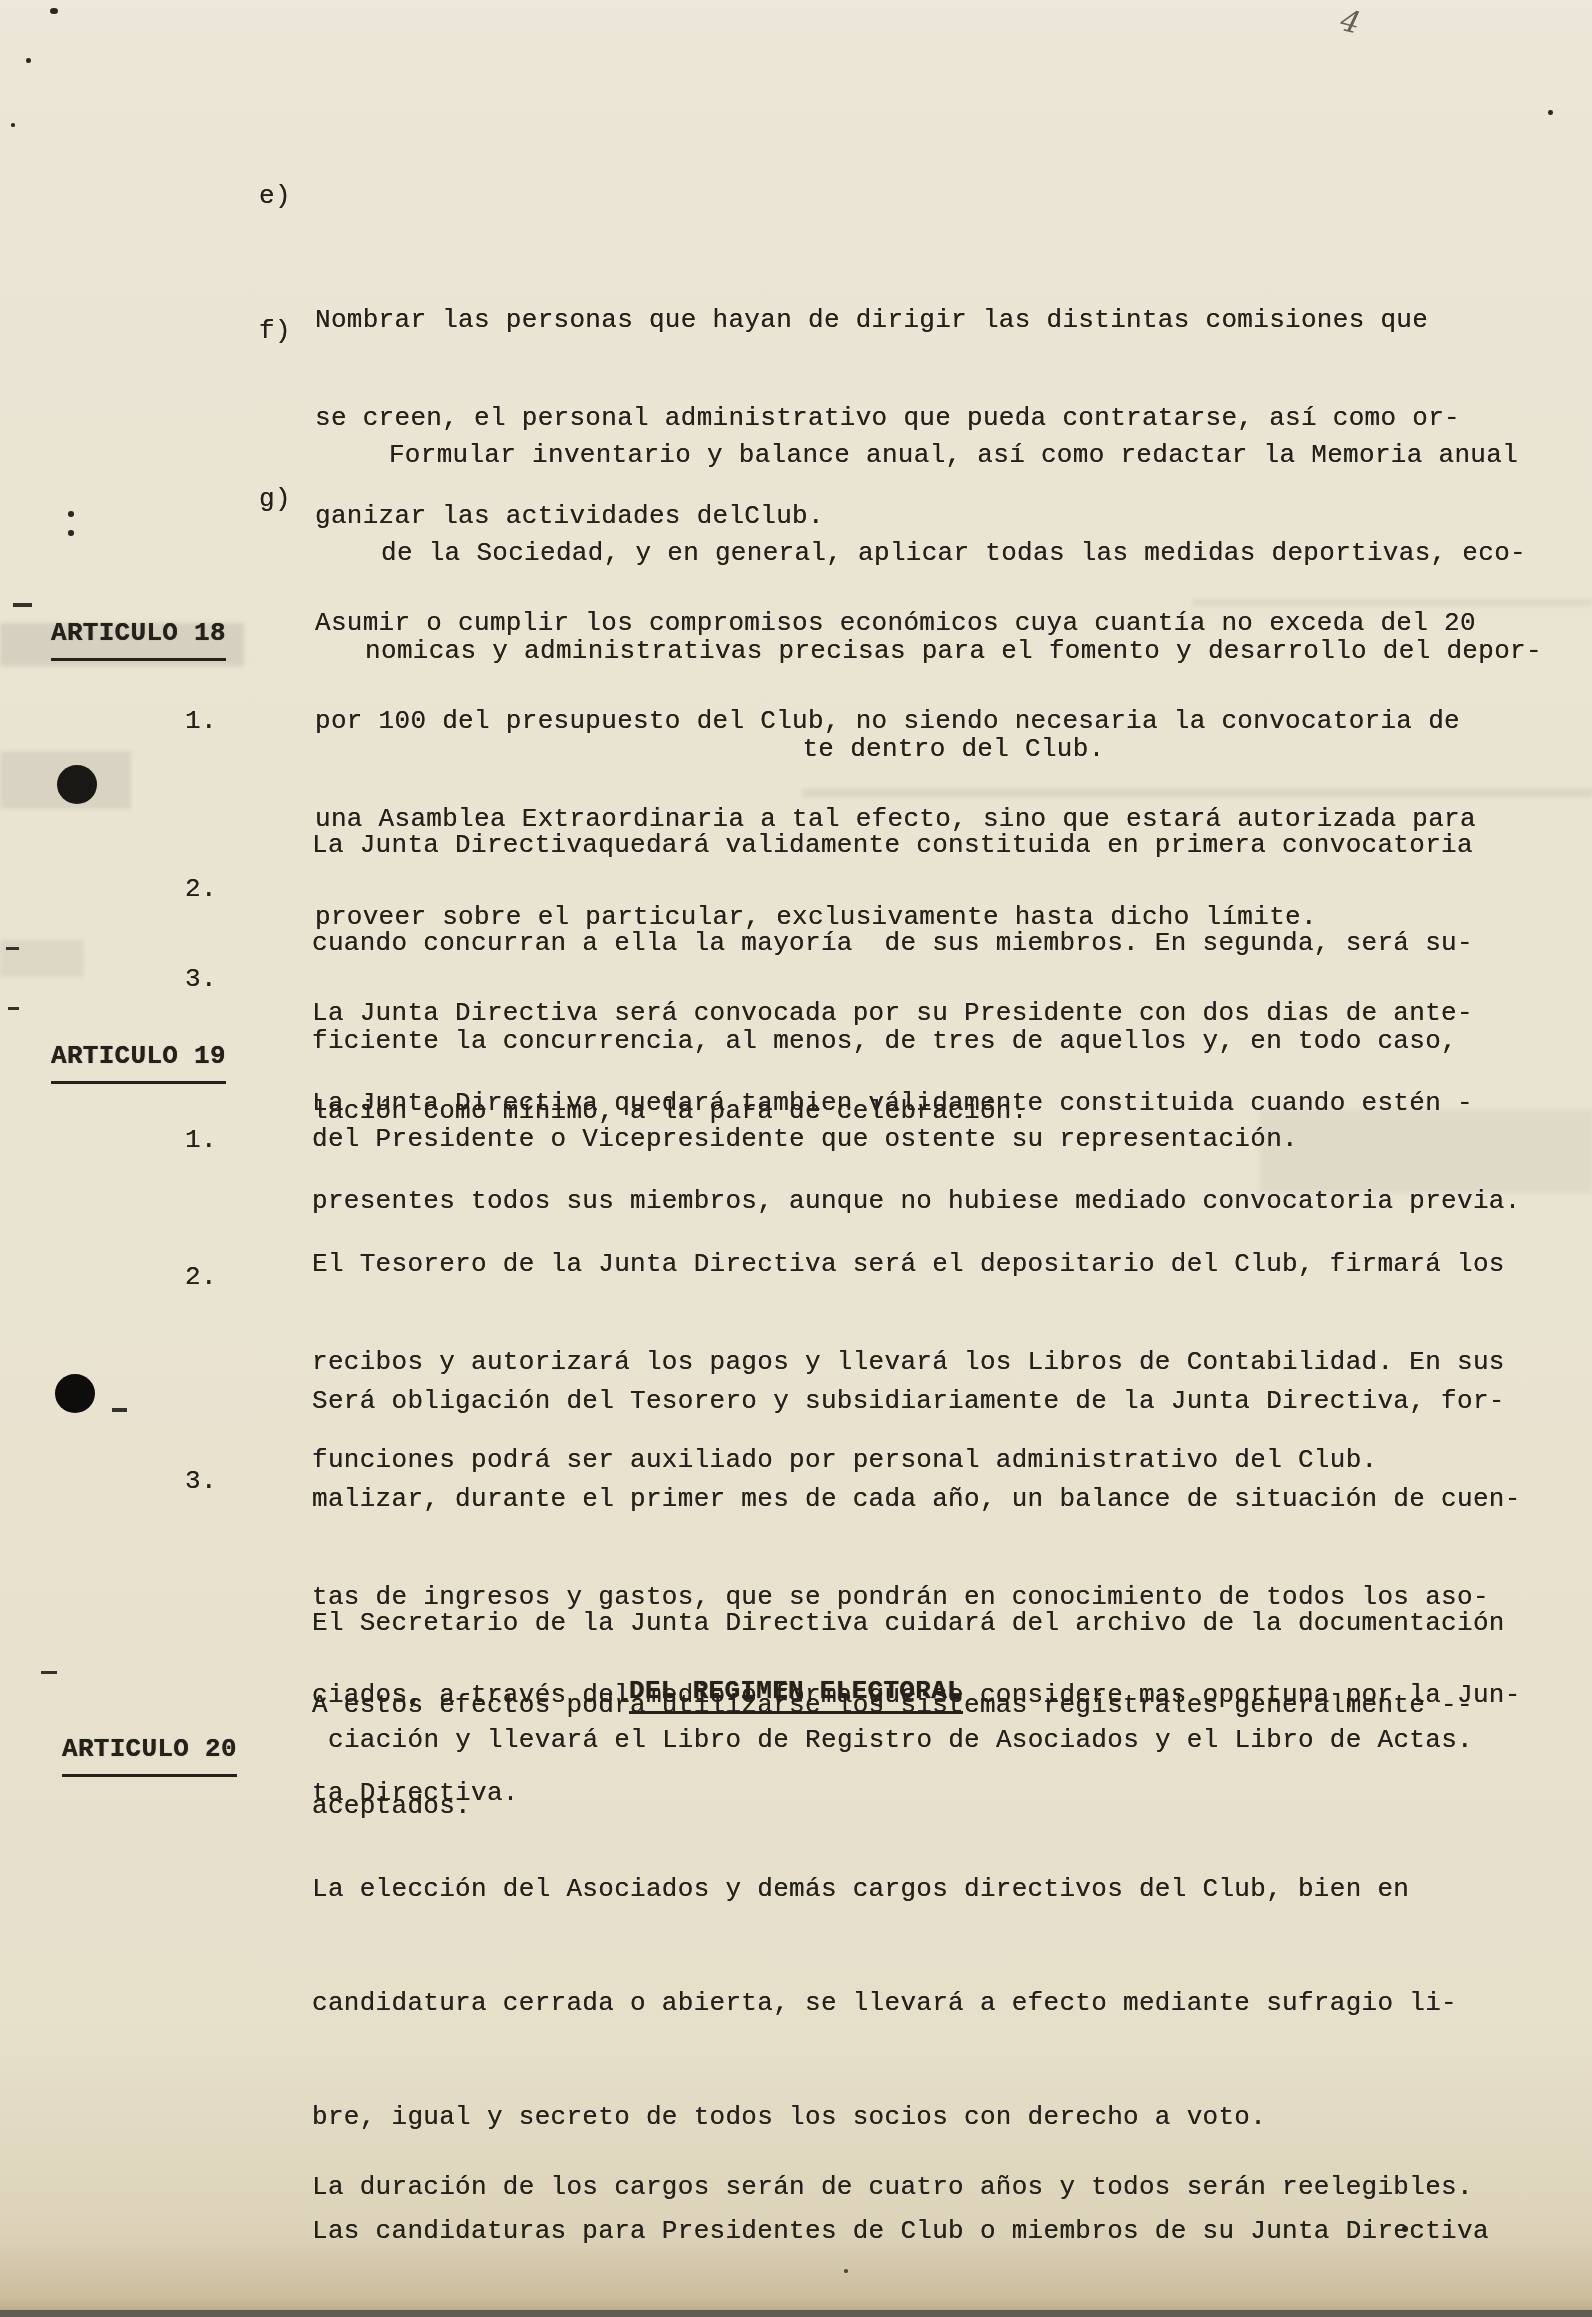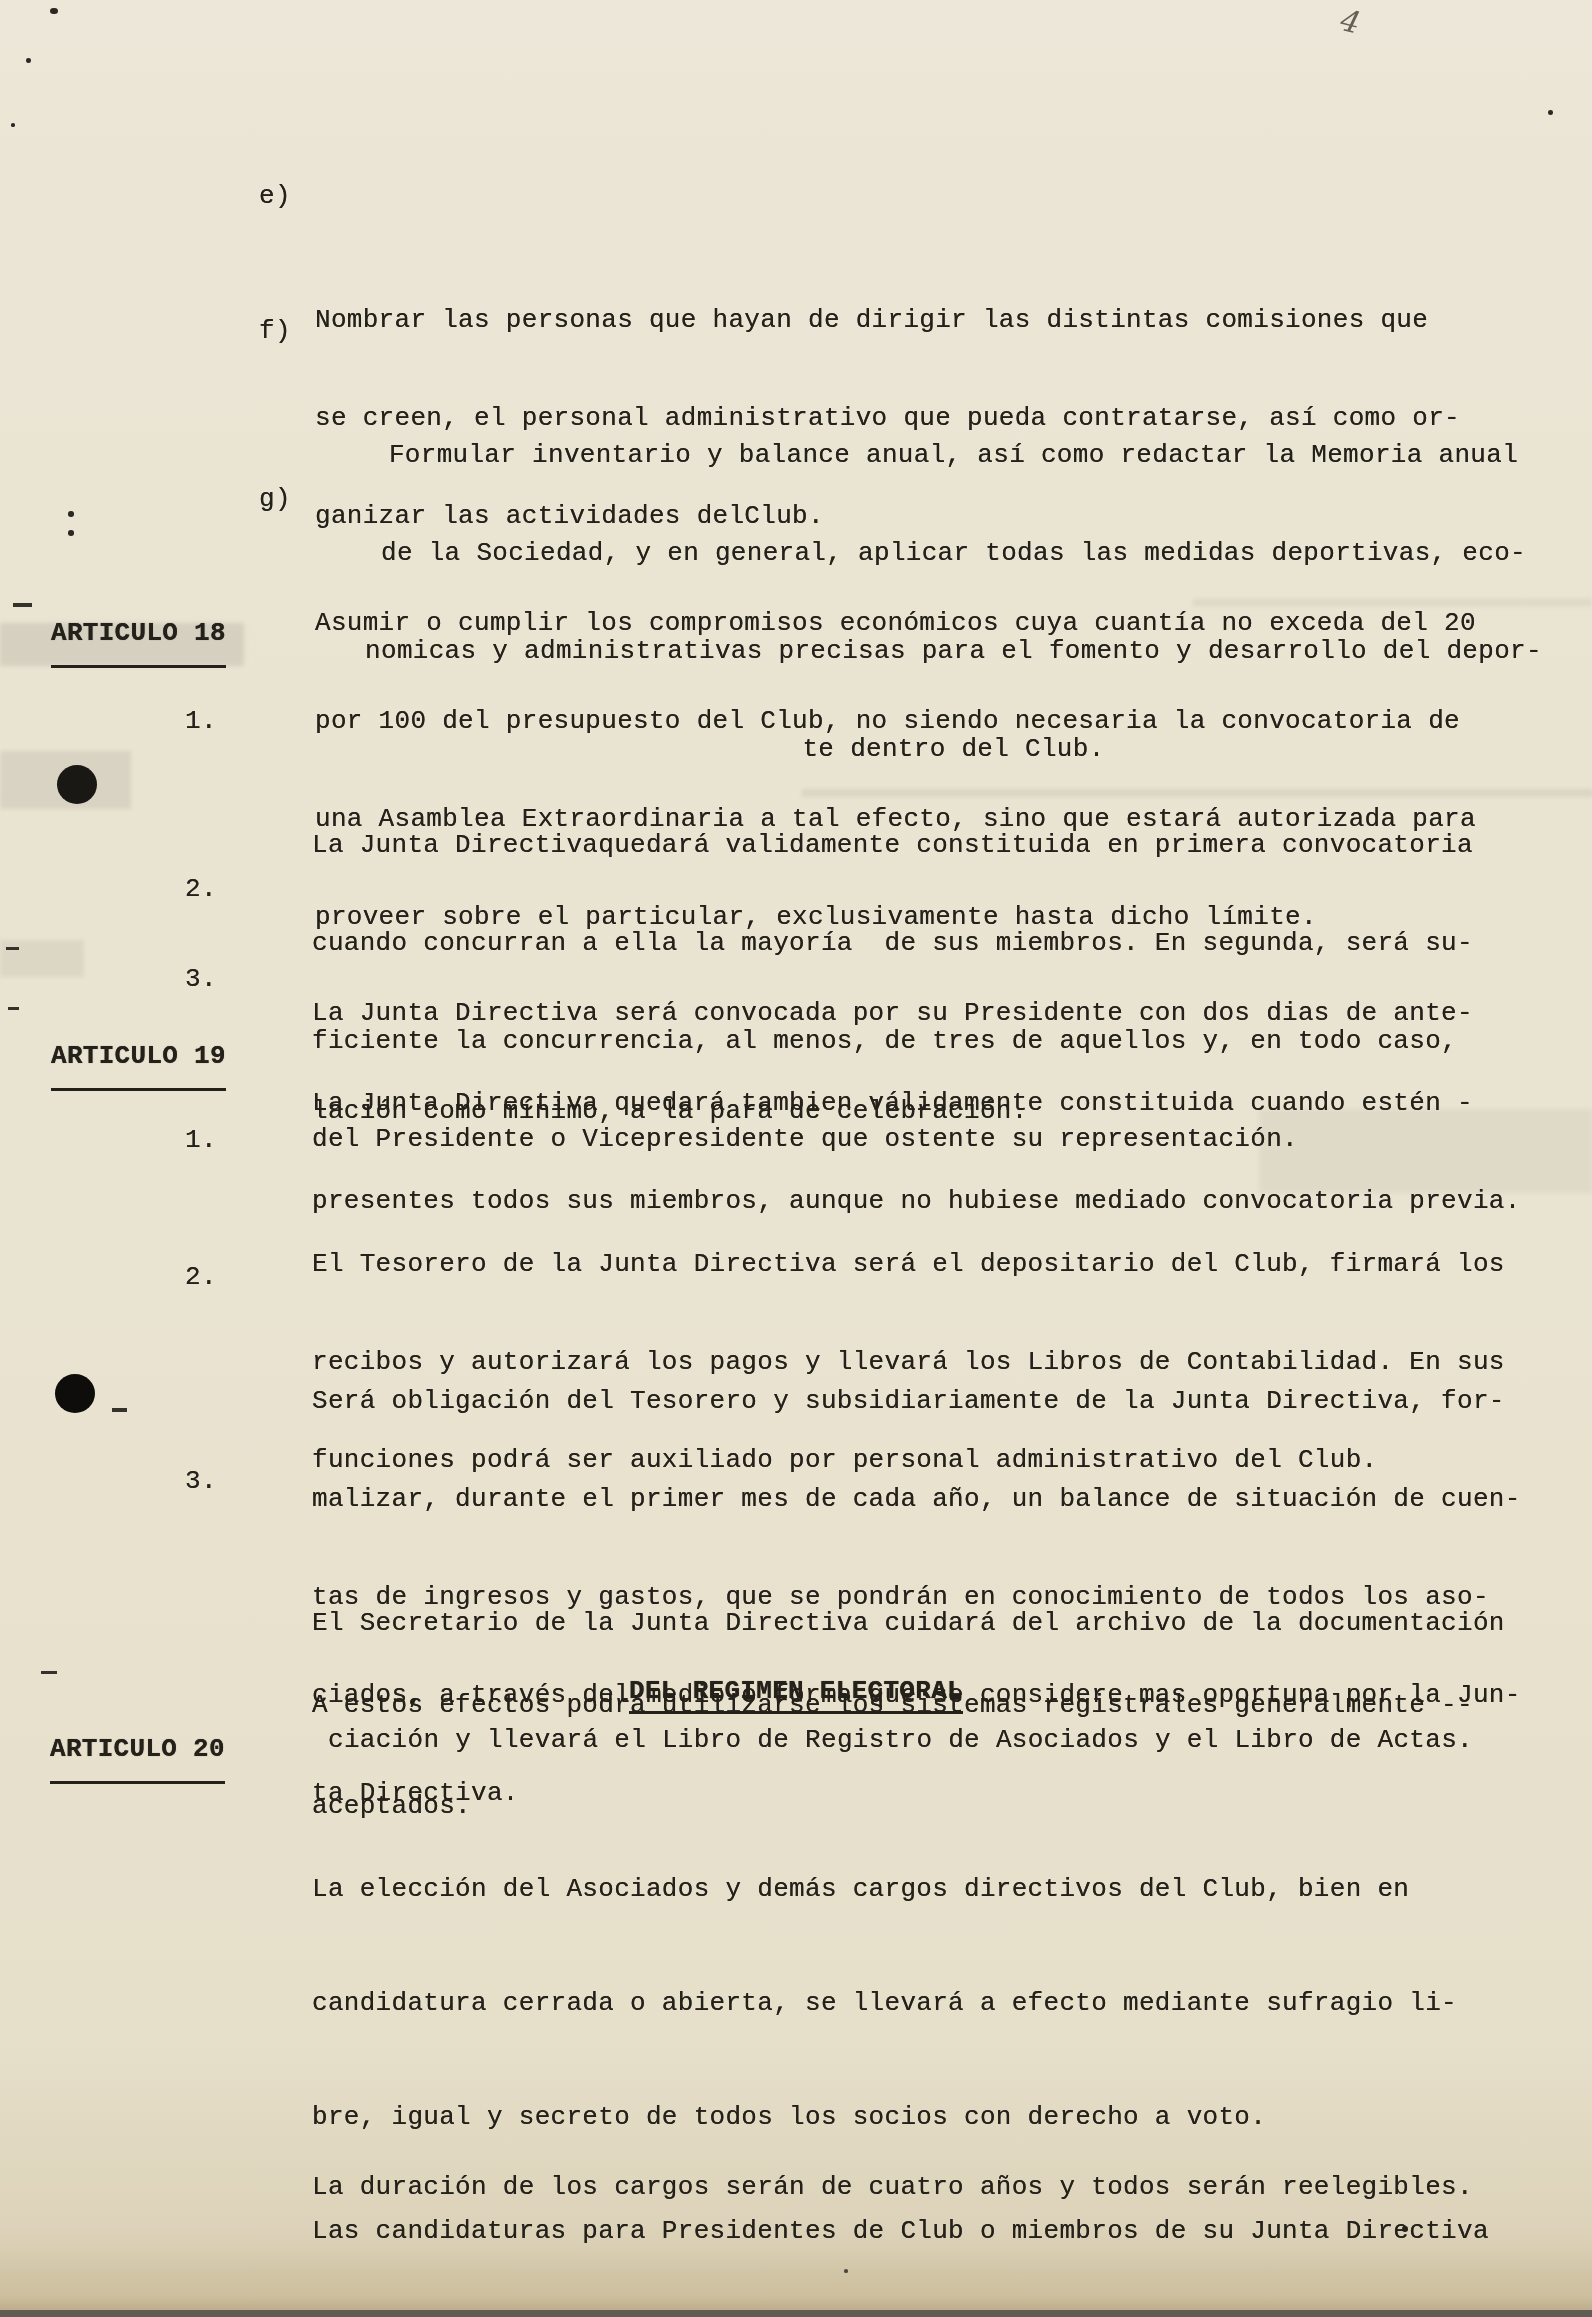--- a/index.html
+++ b/index.html
@@ -16,21 +16,21 @@
   }
   .tw{text-shadow:0 0 0.6px rgba(32,28,22,.75);}
   .block{position:absolute;white-space:pre;}
   .lines div{line-height:38px;white-space:pre;}
   .marker{position:absolute;}
   .heading{
     position:absolute;
     font-weight:bold;
     white-space:pre;
     border-bottom:3.7px solid #24211b;
-    padding-bottom:17px;
+    padding-bottom:10px;
     text-shadow:0 0 0.7px rgba(32,28,22,.9);
   }
   .center-head{
     position:absolute;left:0;right:0;text-align:center;
   }
   .center-head span{
     display:inline-block;
     font-weight:bold;
     border-bottom:3.7px solid #24211b;
     padding-bottom:4.7px;
@@ -182,21 +182,21 @@
     <div class="lines" style="margin-left:312px;">
       <div style="line-height:41px;">A estos efectos podrá utilizarse los sistemas registrales generalmente --</div>
       <div style="line-height:41px;">aceptados.</div>
     </div>
   </div>
 
   <div class="center-head" style="top:1676px;">
     <span>DEL REGIMEN ELECTORAL</span>
   </div>
 
-  <div class="heading" style="top:1734px;left:50px;text-align:center;">ARTICULO 20</div>
+  <div class="heading" style="top:1734px;left:62px;text-align:center;">ARTICULO 20</div>
 
   <div class="block tw" style="top:1734px;left:0;right:0;">
     <div class="lines" style="margin-left:312px;line-height:38px;">
       <div style="line-height:38px;">La elección del Asociados y demás cargos directivos del Club, bien en</div>
       <div style="line-height:38px;">candidatura cerrada o abierta, se llevará a efecto mediante sufragio li-</div>
       <div style="line-height:38px;">bre, igual y secreto de todos los socios con derecho a voto.</div>
       <div style="line-height:38px;">Las candidaturas para Presidentes de Club o miembros de su Junta Directiva</div>
       
       
       

